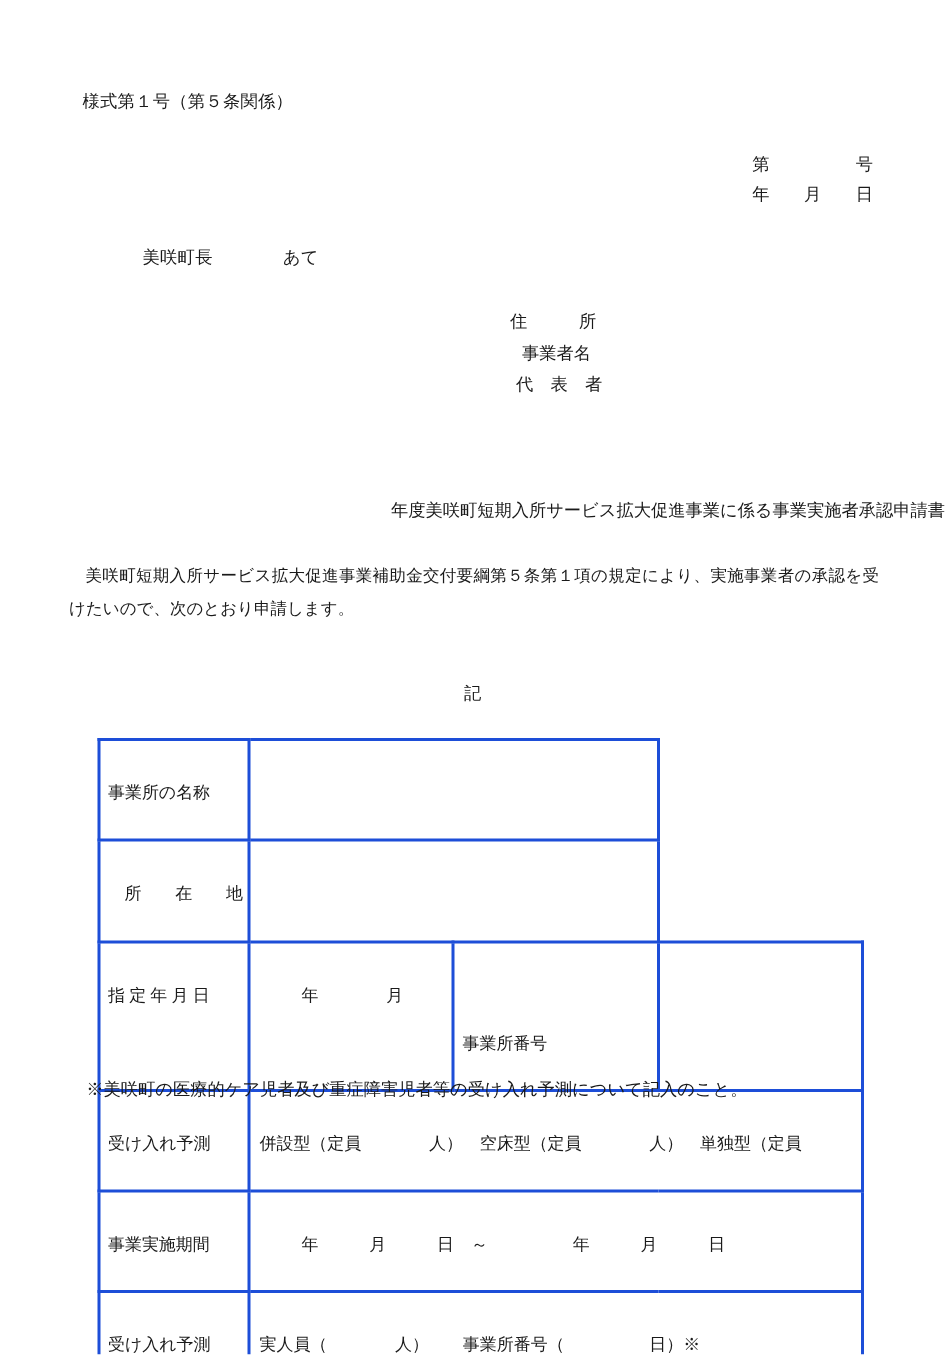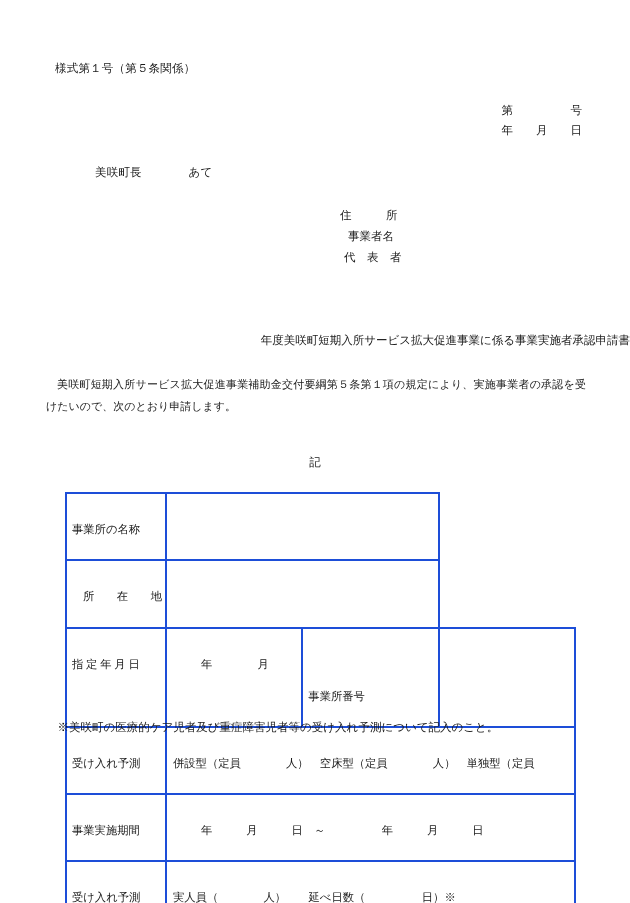--- a/index.html
+++ b/index.html
@@ -233,21 +233,21 @@
         <td colspan="3" class="periodcell">
           <span class="cell-in">年　　　月　　　日　～　　　　　年　　　月　　　日</span>
         </td>
       </tr>
 
       <tr class="r6">
         <td class="lbl">
           <span class="cell-in">受け入れ予測</span>
         </td>
         <td colspan="3">
-          <span class="cell-in">実人員（　　　　人）　　延べ日数（　　　　　日）※</span>
+          <span class="cell-in">実人員（　　　　人）　　事業所番号（　　　　　日）※</span>
         </td>
       </tr>
     </tbody>
   </table>
 
   <div class="footnote">
     <span class="fn1">※美咲町の医療的ケア児者及び重症障害児者等の受け入れ予測について記入のこと。</span>
   </div>
 
 </div>

